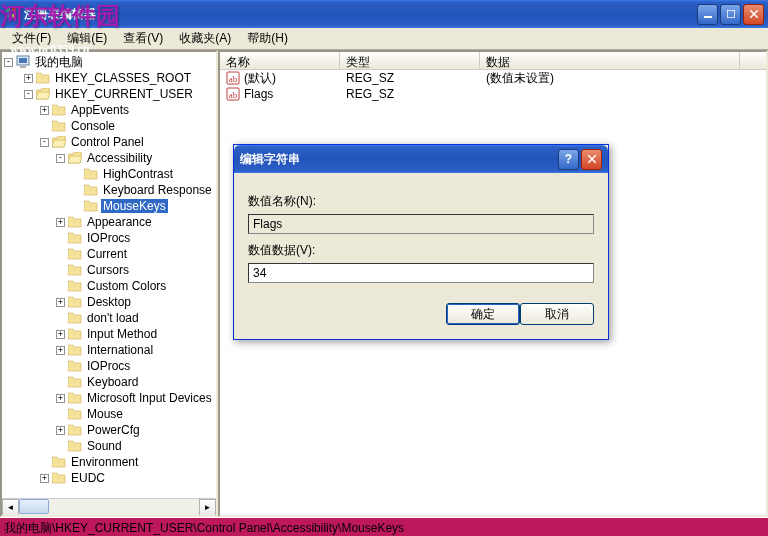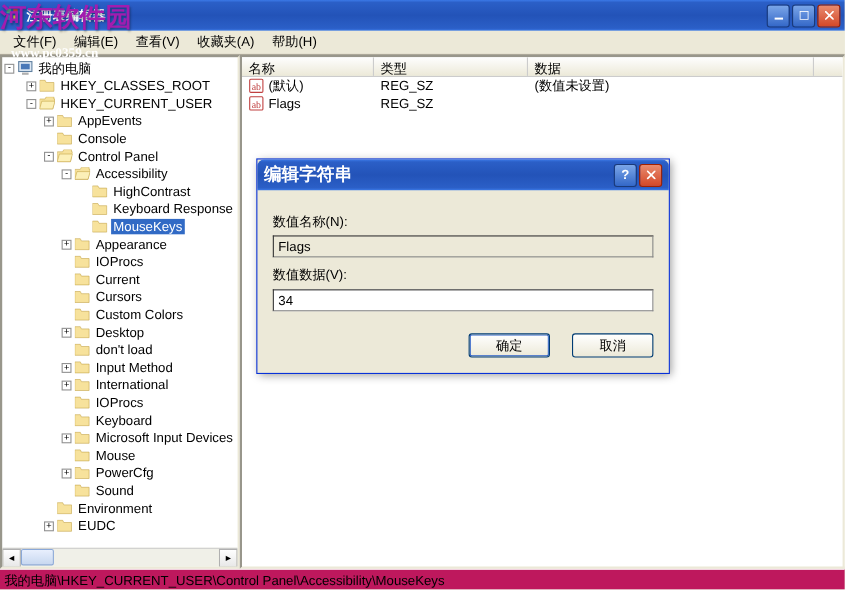--- a/index.html
+++ b/index.html
@@ -48,26 +48,26 @@
 .list-row { display: flex; height: 16px; align-items: center; }
 .list-cell { padding: 0 6px; display: flex; align-items: center; }
 .string-icon { width: 14px; height: 14px; margin-right: 4px; display: inline-block; }
 
 
 .statusbar { height: 19px; background: #be185d; border-top: 1px solid #fff; padding: 2px 4px; font-size: 12px; }
 
 
 .dialog { position: absolute; top: 144px; left: 233px; width: 376px; background: #ece9d8; border: 1px solid #0831d9; box-shadow: 2px 2px 8px rgba(0,0,0,0.4); z-index: 50; }
 .dialog-titlebar { height: 28px; background: linear-gradient(to bottom, #3b79e7, #2b5fc7 8%, #2353b8 50%, #2b5fc7 92%, #3b79e7); display: flex; align-items: center; padding: 0 6px; color: white; font-weight: bold; border-radius: 6px 6px 0 0; }
-.dialog-titlebar .title { flex: 1; font-size: 16px; }
+.dialog-titlebar .title { flex: 1; font-size: 12px; }
 .dialog-body { padding: 12px 14px; }
 .dialog-body label { display: block; margin: 8px 0 4px; }
 .dialog-input { width: 100%; height: 20px; border: 1px inset #888; padding: 2px 4px; font-family: inherit; font-size: 12px; background: white; }
 .dialog-input.readonly { background: #ece9d8; }
-.dialog-buttons { display: flex; justify-content: flex-end; gap: 20px; padding: 8px 14px 14px; }
+.dialog-buttons { display: flex; justify-content: flex-end; gap: 0; padding: 8px 14px 14px; }
 .dlg-btn { width: 74px; height: 22px; background: linear-gradient(to bottom, #fff, #ece9d8); border: 1px solid #003c74; border-radius: 3px; cursor: pointer; font-family: inherit; font-size: 12px; }
 .dlg-btn.default { box-shadow: 0 0 0 1px #2b5fc7 inset; }
 .help-btn { width: 21px; height: 21px; background: linear-gradient(to bottom, #7ba6e8, #3468c8); border: 1px solid #1a3a7a; border-radius: 3px; color: white; display: flex; align-items: center; justify-content: center; margin-right: 2px; cursor: pointer; }
 
 
 svg { display: block; }
 </style>
 </head>
 <body>
 

